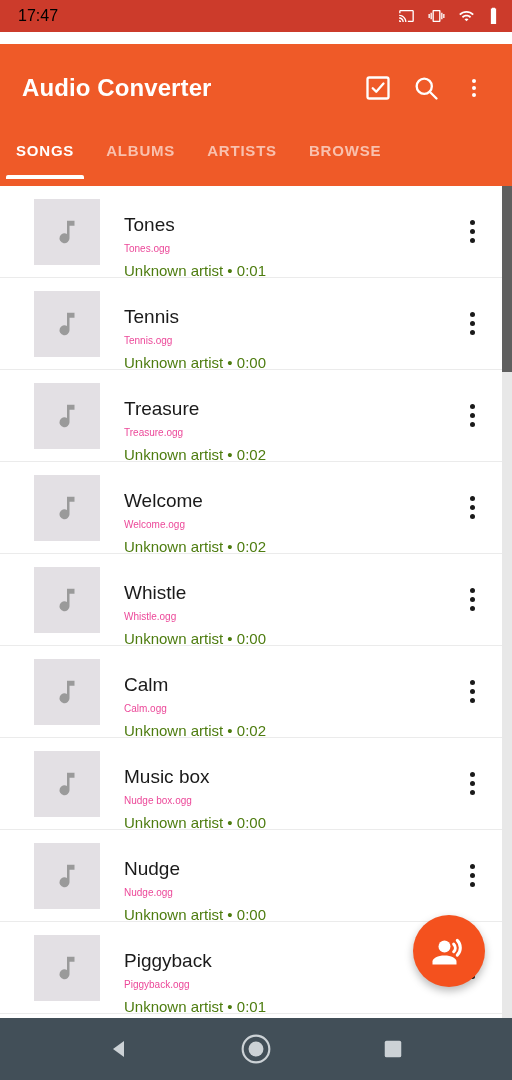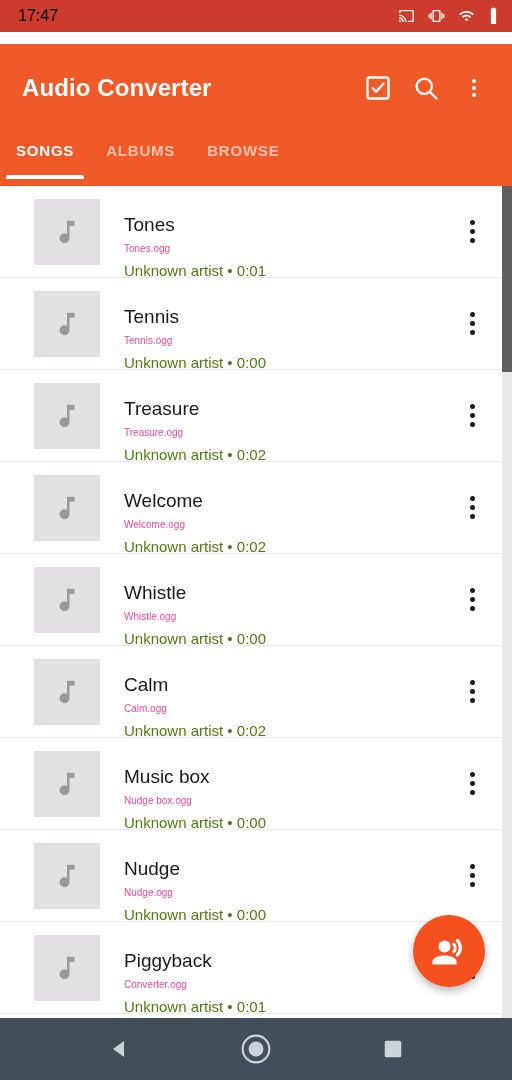--- a/index.html
+++ b/index.html
@@ -304,20 +304,23 @@
   </div>
 
   <div id="tabs">
     <div class="tab active">
       <span>SONGS</span>
     </div>
     <div class="tab">
       <span>ALBUMS</span>
     </div>
     <div class="tab">
+      <span>ARTISTS</span>
+    </div>
+    <div class="tab">
       <span>BROWSE</span>
     </div>
   </div>
 </div>
 
 <div id="song-list">
     <div class="song-row">
       <div class="album-art">
         <span>
           <svg width="30" height="30" viewBox="0 0 24 24" fill="#9a9a9a">
@@ -472,21 +475,21 @@
     <div class="song-row">
       <div class="album-art">
         <span>
           <svg width="30" height="30" viewBox="0 0 24 24" fill="#9a9a9a">
             <path d="M12 3v10.55A4 4 0 1 0 14 17V7h4V3h-6z"></path>
           </svg>
         </span>
       </div>
       <div class="song-text">
         <div class="song-title">Piggyback</div>
-        <div class="song-file">Converter.ogg</div>
+        <div class="song-file">Piggyback.ogg</div>
         <div class="song-meta">Unknown artist • 0:01</div>
       </div>
       <div class="row-overflow">
         <span></span>
         <span></span>
         <span></span>
       </div>
     </div>
   </div>
 

